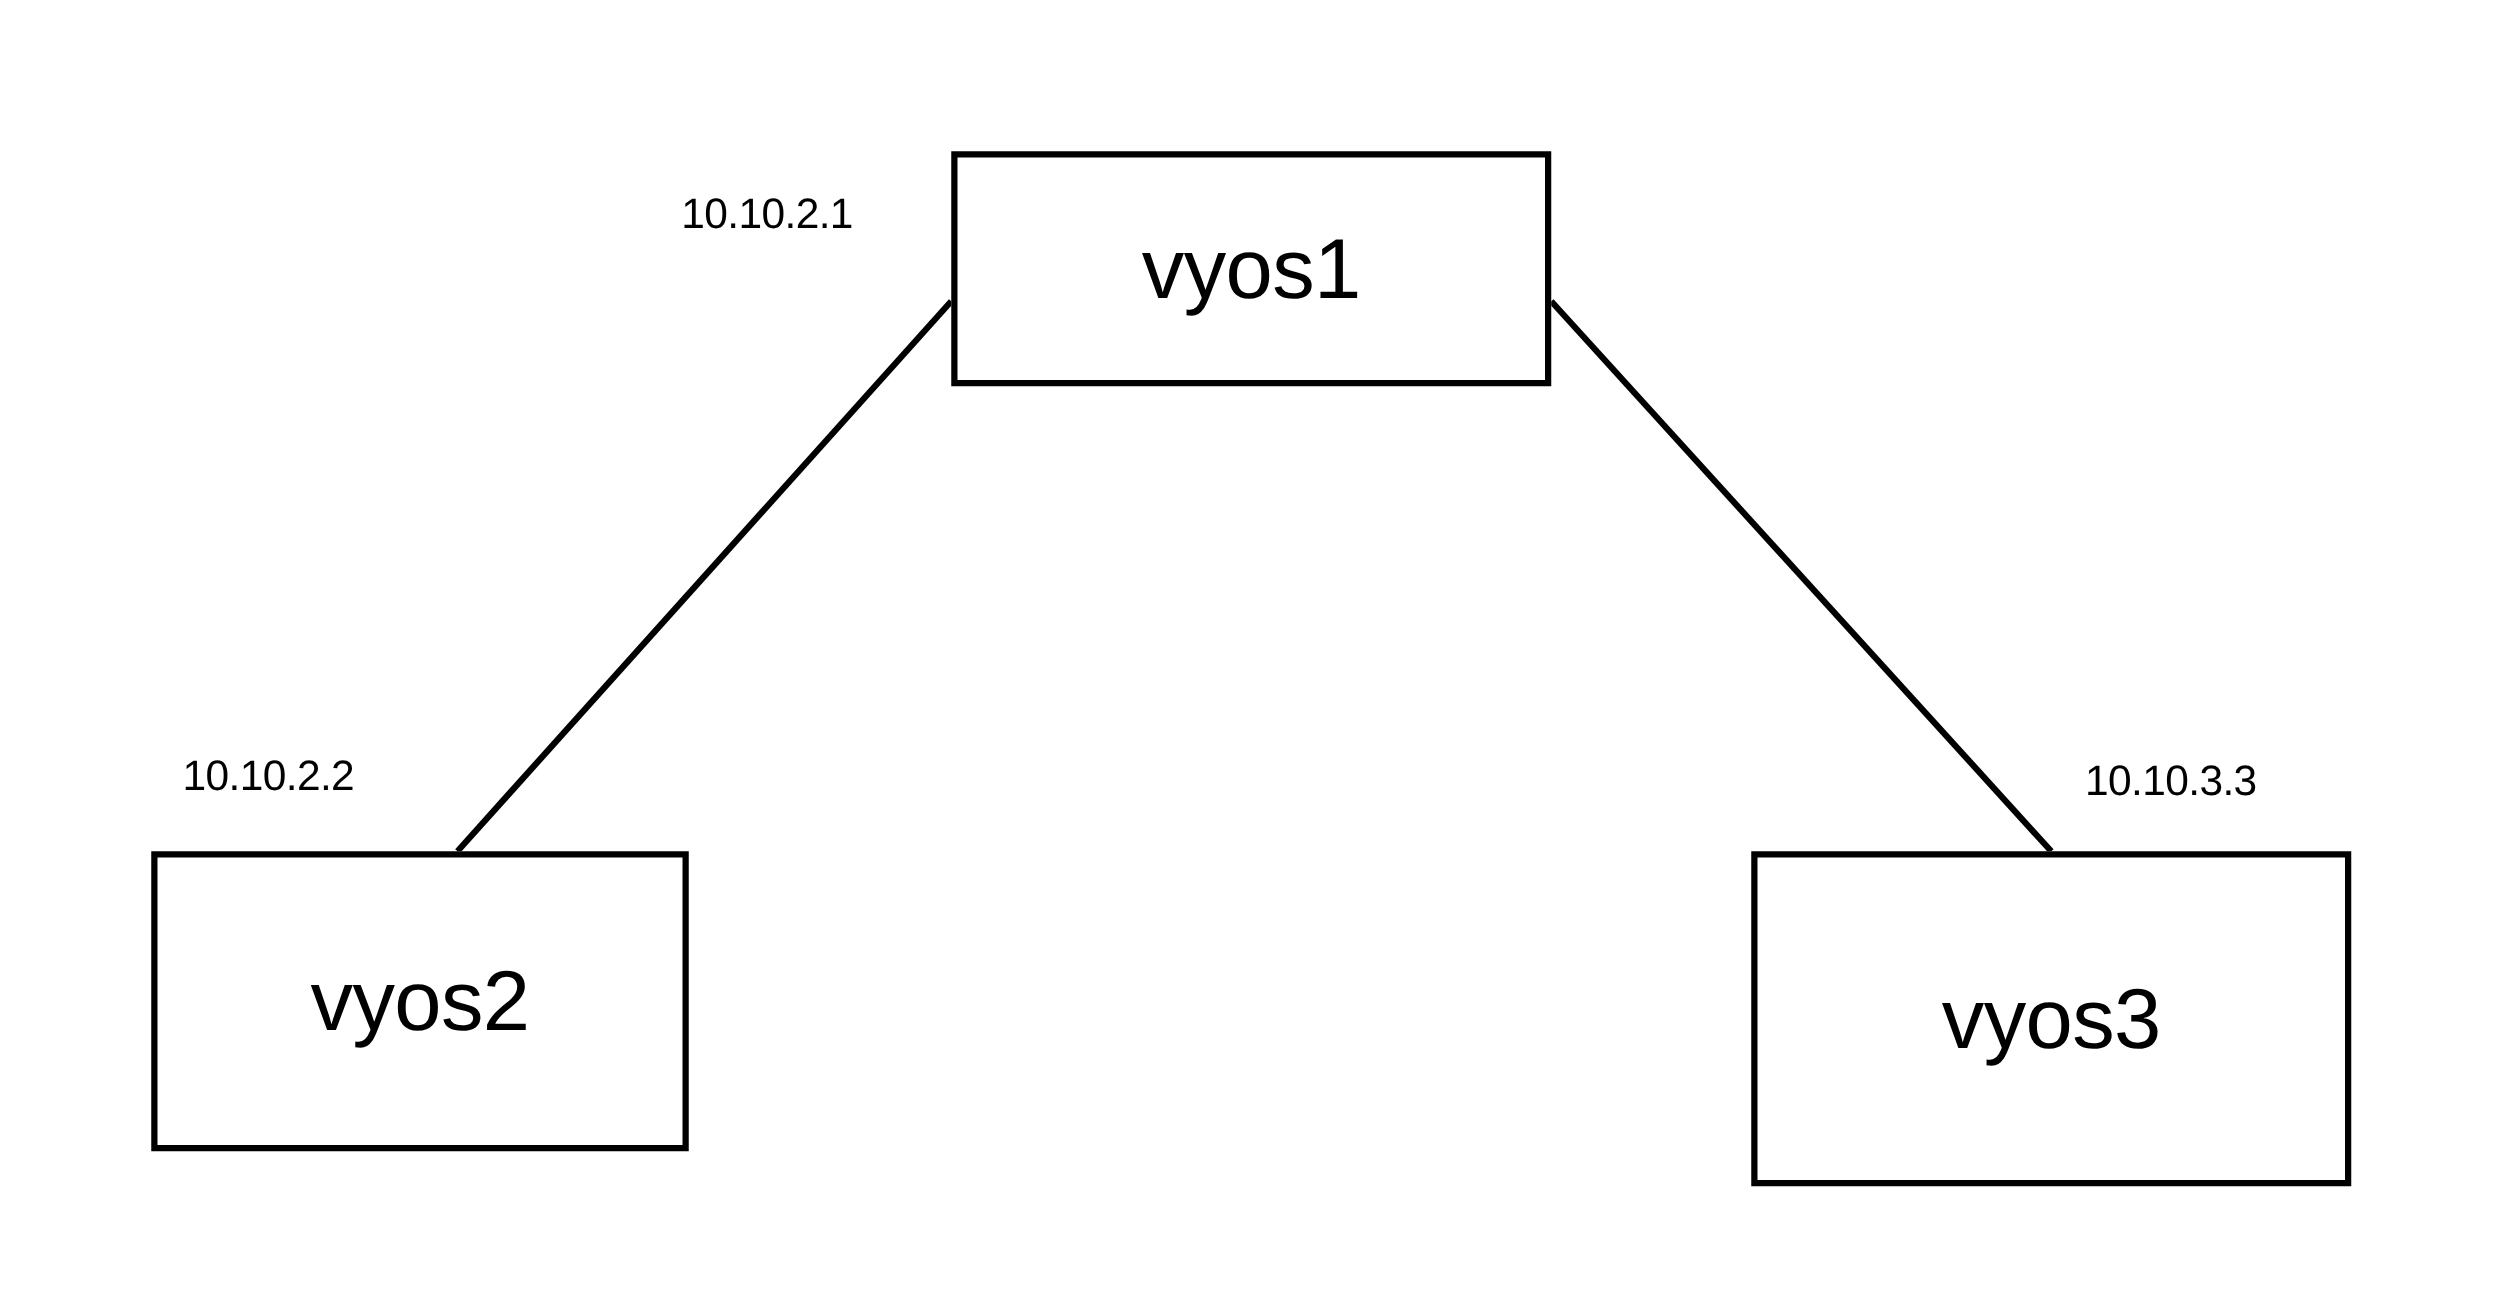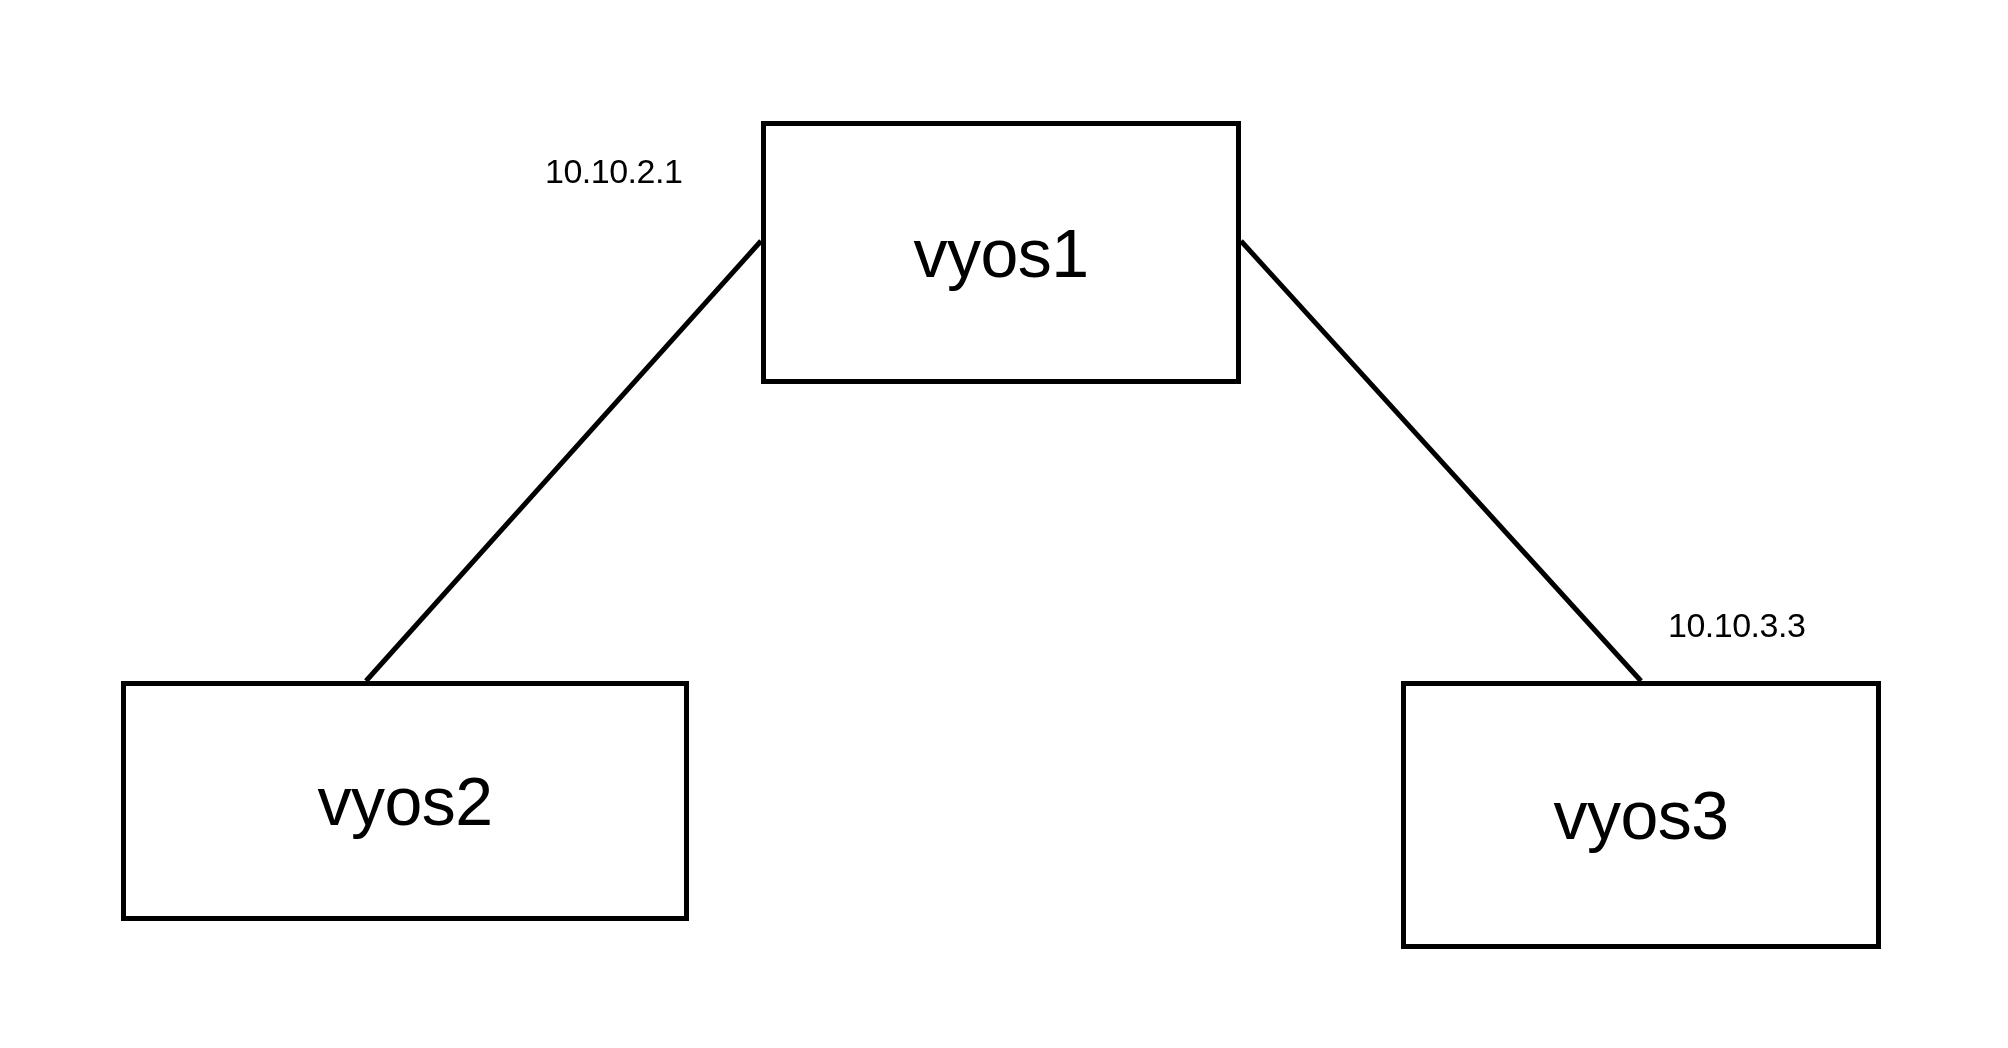--- a/index.html
+++ b/index.html
@@ -49,22 +49,22 @@
   .iface-label {
     position: absolute;
     font-family: "Liberation Sans", sans-serif;
     font-size: 34px;
     line-height: 1;
     color: #000000;
     font-weight: 400;
     letter-spacing: -0.5px;
     white-space: nowrap;
   }
-  #node-vyos1 { left: 761px;  top: 121px; width: 480px; height: 263px; }
-  #node-vyos2 { left: 121px;  top: 681px; width: 568px; height: 240px; }
+  #node-vyos1 { left: 761px;  top: 121px; width: 480px; height: 188px; }
+  #node-vyos2 { left: 121px;  top: 681px; width: 430px; height: 240px; }
   #node-vyos3 { left: 1401px; top: 681px; width: 480px; height: 268px; }
 
   #label-10-10-2-1 { left: 545px;  top: 154px; }
   #label-10-10-3-1 { left: 1264px; top: 154px; }
   #label-10-10-2-2 { left: 146px;  top: 604px; }
   #label-10-10-3-3 { left: 1668px; top: 608px; }
 </style>
 </head>
 <body>
 
@@ -83,16 +83,17 @@
     <span class="node-label">vyos2</span>
   </div>
 
   <div class="node" id="node-vyos3">
     <span class="node-label">vyos3</span>
   </div>
 
   <span class="iface-label" id="label-10-10-2-1">10.10.2.1</span>
 
 
+  <span class="iface-label" id="label-10-10-2-2">10.10.2.2</span>
 
   <span class="iface-label" id="label-10-10-3-3">10.10.3.3</span>
 
 </div>
 
 </body></html>

